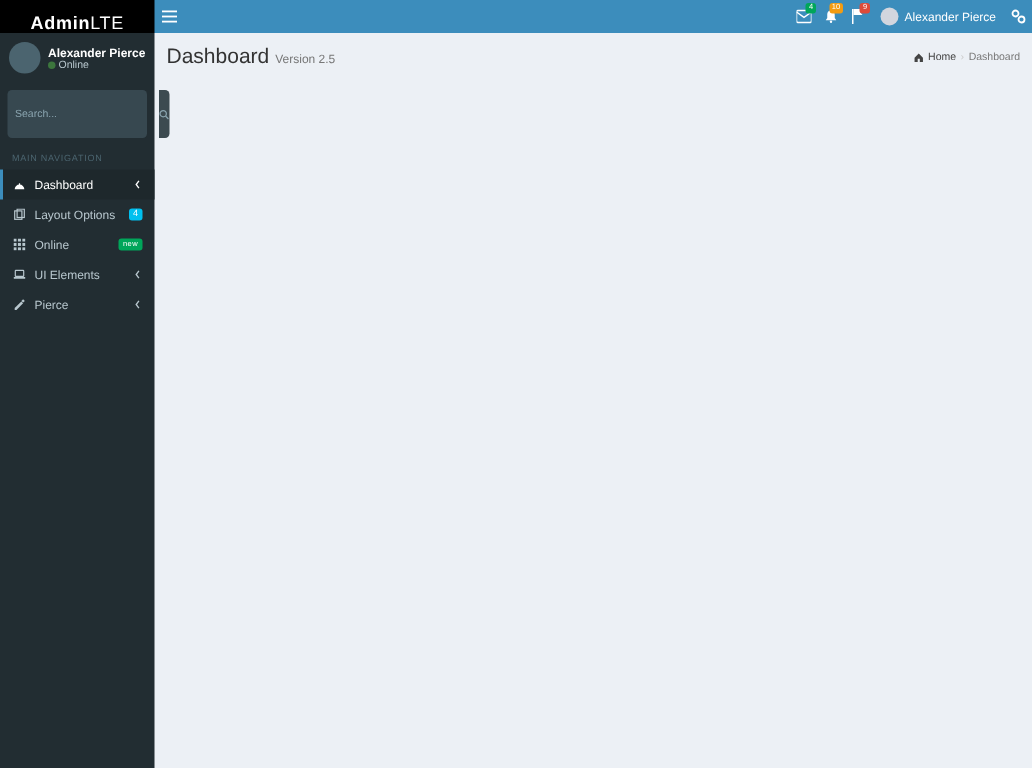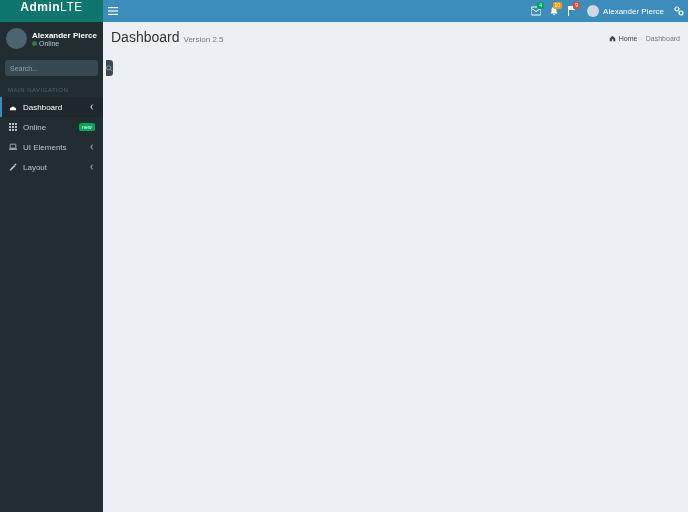--- a/index.html
+++ b/index.html
@@ -1,20 +1,20 @@
 <!DOCTYPE html>
 <html><head>
 <meta charset="utf-8">
 <style>
 * { margin:0; padding:0; box-sizing:border-box; }
 body { font-family: 'Helvetica Neue', Arial, sans-serif; font-size:14px; background:#ecf0f5; width:688px; height:512px; overflow:hidden; }
 
 
 .navbar { height:22px; display:flex; background:#3c8dbc; color:#fff; }
-.logo { width:103px; background:#0f766e; display:flex; align-items:flex-start; justify-content:center; font-weight:300; font-size:12px; letter-spacing:0.5px; }
+.logo { width:103px; background:#000000; display:flex; align-items:flex-end; justify-content:center; font-weight:300; font-size:12px; letter-spacing:0.5px; }
 .logo b { font-weight:600; }
 .nav-left { display:flex; align-items:center; }
 .toggle { width:20px; height:100%; display:flex; align-items:center; justify-content:center; cursor:pointer; }
 .toggle svg { width:10px; height:10px; fill:#fff; }
 .nav-right { margin-left:auto; display:flex; align-items:center; height:100%; }
 .nav-icon { position:relative; width:18px; height:100%; display:flex; align-items:center; justify-content:center; cursor:pointer; }
 .nav-icon svg { width:10px; height:10px; fill:#fff; }
 .badge { position:absolute; top:2px; right:1px; font-size:5px; line-height:1; padding:1px 2px; border-radius:2px; color:#fff; }
 .bg-green { background:#00a65a; } .bg-yellow { background:#f39c12; } .bg-red { background:#dd4b39; }
 .nav-user { display:flex; align-items:center; height:100%; padding:0 6px; cursor:pointer; gap:4px; }
@@ -25,21 +25,21 @@
 .wrapper { display:flex; height:calc(512px - 22px); }
 .sidebar { width:103px; background:#222d32; color:#b8c7ce; display:flex; flex-direction:column; font-size:8px; }
 .user-panel { display:flex; align-items:center; gap:5px; padding:6px 6px; }
 .user-panel .avatar { width:21px; height:21px; border-radius:50%; background:#4b646f; }
 .user-panel .info { display:flex; flex-direction:column; }
 .user-panel .info .name { color:#fff; font-weight:600; font-size:8px; }
 .user-panel .info .status { font-size:7px; display:flex; align-items:center; gap:2px; }
 .dot-green { width:5px; height:5px; border-radius:50%; background:#3c763d; display:inline-block; }
 
 .search-wrap { padding:5px 5px; }
-.search-box { position:relative; background:#374850; border-radius:3px; height:16px; display:flex; align-items:center; }
+.search-box { position:relative; background:#374850; border-radius:3px; height:32px; display:flex; align-items:center; }
 .search-box input { flex:1; background:transparent; border:none; outline:none; color:#ccc; font-size:7px; padding:0 5px; }
 .search-box input::placeholder { color:#8aa4af; }
 .search-box .sbtn { width:16px; height:100%; display:flex; align-items:center; justify-content:center; background:#3c4a50; border-radius:0 3px 3px 0; cursor:pointer; }
 .search-box .sbtn svg { width:7px; height:7px; fill:#8aa4af; }
 
 .nav-header { padding:6px 8px 4px; font-size:6px; letter-spacing:0.5px; color:#4b646f; text-transform:uppercase; }
 
 .menu { list-style:none; }
 .menu li { display:flex; align-items:center; padding:0 8px; height:20px; cursor:pointer; position:relative; }
 .menu li.active { background:#1e282c; color:#fff; border-left:2px solid #3c8dbc; padding-left:6px; }
@@ -153,20 +153,32 @@
         <span class="mlabel">Dashboard</span>
         <span class="mright chev">
             <svg viewBox="0 0 6 10">
               <path d="M4 1 L1 5 L4 9" fill="none" stroke="currentColor" stroke-width="1.5"></path>
             </svg>
           </span>
       </li>
       <li>
         <span class="micon">
             <svg viewBox="0 0 10 10">
+              <rect x="1" y="2" width="6" height="7" fill="none" stroke="currentColor" stroke-width="1"></rect>
+              <rect x="3" y="0.5" width="6" height="7" fill="none" stroke="currentColor" stroke-width="1"></rect>
+            </svg>
+          </span>
+        <span class="mlabel">Layout Options</span>
+        <span class="mright">
+            <span class="side-badge bg-info">4</span>
+          </span>
+      </li>
+      <li>
+        <span class="micon">
+            <svg viewBox="0 0 10 10">
               <rect x="0" y="0" width="2.5" height="2.5"></rect>
               <rect x="3.7" y="0" width="2.5" height="2.5"></rect>
               <rect x="7.4" y="0" width="2.5" height="2.5"></rect>
               <rect x="0" y="3.7" width="2.5" height="2.5"></rect>
               <rect x="3.7" y="3.7" width="2.5" height="2.5"></rect>
               <rect x="7.4" y="3.7" width="2.5" height="2.5"></rect>
               <rect x="0" y="7.4" width="2.5" height="2.5"></rect>
               <rect x="3.7" y="7.4" width="2.5" height="2.5"></rect>
               <rect x="7.4" y="7.4" width="2.5" height="2.5"></rect>
             </svg>
@@ -190,21 +202,21 @@
             </svg>
           </span>
       </li>
       <li>
         <span class="micon">
             <svg viewBox="0 0 10 10">
               <path d="M1 8 L1 9.5 L2.5 9.5 L8 4 L6.5 2.5 Z"></path>
               <rect x="7" y="1" width="2" height="2" transform="rotate(45 8 2)"></rect>
             </svg>
           </span>
-        <span class="mlabel">Layout</span>
+        <span class="mlabel">Pierce</span>
         <span class="mright chev">
             <svg viewBox="0 0 6 10">
               <path d="M4 1 L1 5 L4 9" fill="none" stroke="currentColor" stroke-width="1.5"></path>
             </svg>
           </span>
       </li>
     </ul>
   </aside>
 
   <section class="content">

